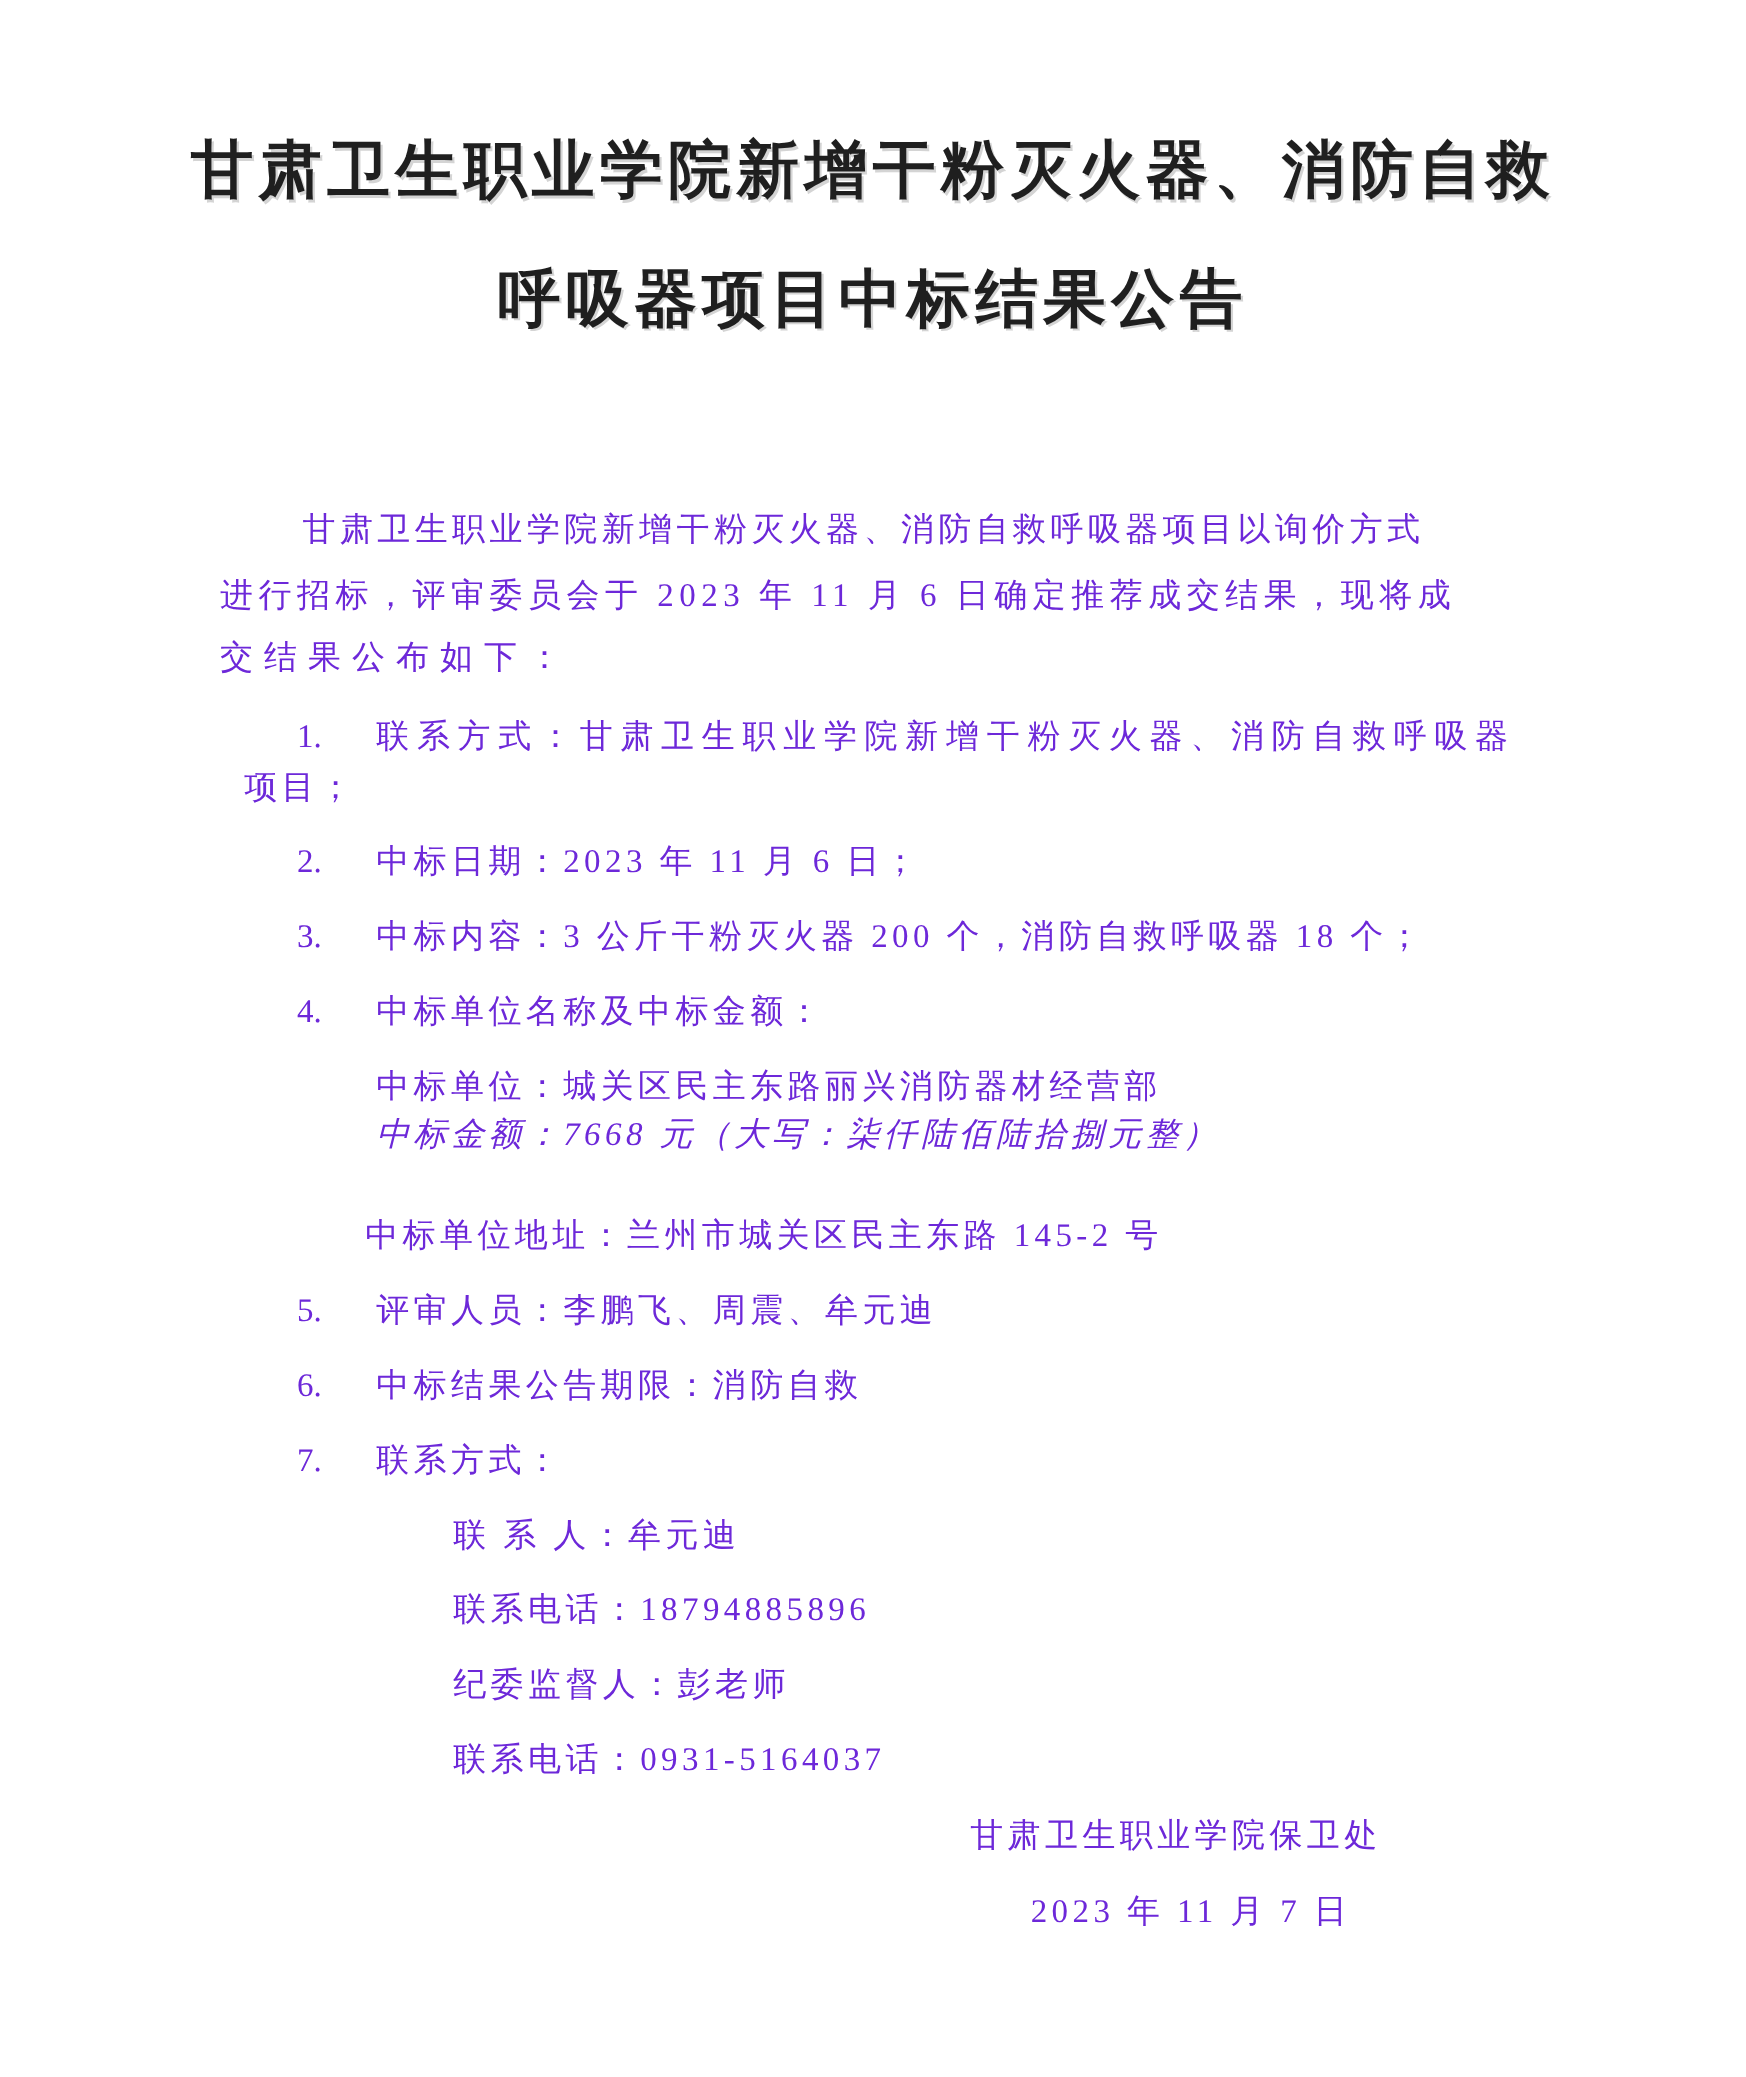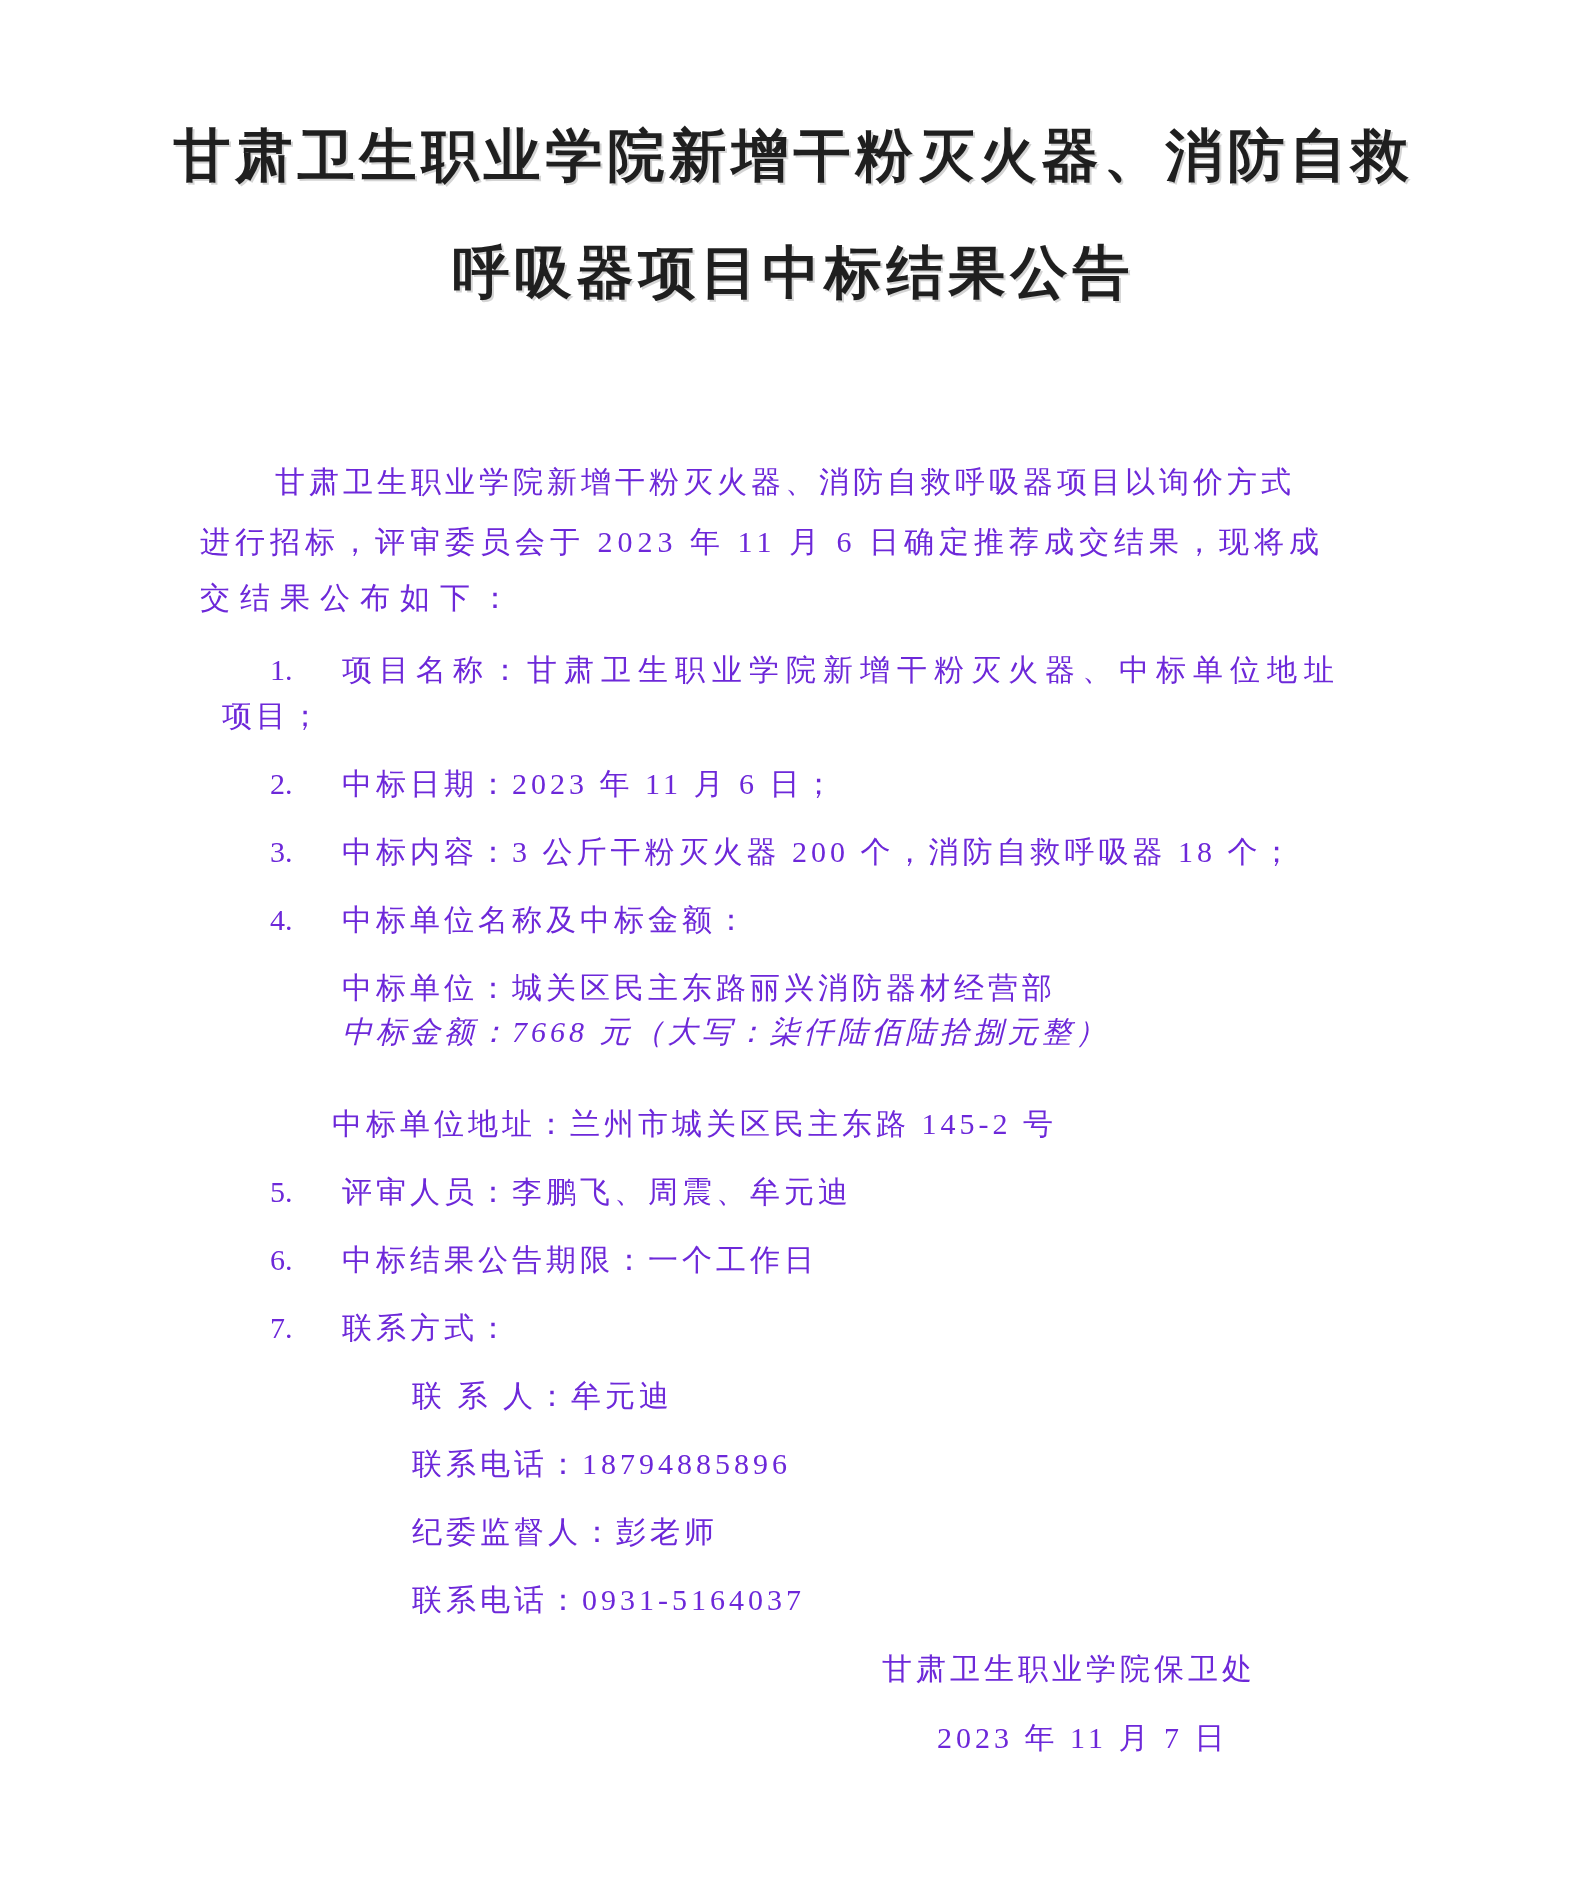--- a/index.html
+++ b/index.html
@@ -47,21 +47,21 @@
 <div class="page">
 
   <div class="title-line" style="top:116px;">甘肃卫生职业学院新增干粉灭火器、消防自救</div>
   <div class="title-line" style="top:233px;">呼吸器项目中标结果公告</div>
 
   <div class="line" style="top:458px; left:275px;">甘肃卫生职业学院新增干粉灭火器、消防自救呼吸器项目以询价方式</div>
   <div class="line ls5" style="top:518px; left:200px;">进行招标，评审委员会于 2023 年 11 月 6 日确定推荐成交结果，现将成</div>
   <div class="line ls10" style="top:574px; left:200px;">交结果公布如下：</div>
 
   <div class="line" style="top:646px; left:270px;">
-    <span class="num">1.</span><span class="ls7">项目名称：甘肃卫生职业学院新增干粉灭火器、中标单位地址</span>
+    <span class="num">1.</span><span class="ls7">联系方式：甘肃卫生职业学院新增干粉灭火器、消防自救呼吸器</span>
   </div>
   <div class="line" style="top:692px; left:222px;">项目；</div>
 
   <div class="line" style="top:760px; left:270px;">
     <span class="num">2.</span><span>中标日期：2023 年 11 月 6 日；</span>
   </div>
 
   <div class="line" style="top:828px; left:270px;">
     <span class="num">3.</span><span>中标内容：3 公斤干粉灭火器 200 个，消防自救呼吸器 18 个；</span>
   </div>
@@ -72,21 +72,21 @@
 
   <div class="line" style="top:964px; left:342px;">中标单位：城关区民主东路丽兴消防器材经营部</div>
   <div class="line" style="top:1008px; left:342px;font-style:italic;">中标金额：7668 元（大写：柒仟陆佰陆拾捌元整）</div>
   <div class="line" style="top:1100px; left:332px;">中标单位地址：兰州市城关区民主东路 145-2 号</div>
 
   <div class="line" style="top:1168px; left:270px;">
     <span class="num">5.</span><span>评审人员：李鹏飞、周震、牟元迪</span>
   </div>
 
   <div class="line" style="top:1236px; left:270px;">
-    <span class="num">6.</span><span>中标结果公告期限：一个工作日</span>
+    <span class="num">6.</span><span>中标结果公告期限：消防自救</span>
   </div>
 
   <div class="line" style="top:1304px; left:270px;">
     <span class="num">7.</span><span>联系方式：</span>
   </div>
 
   <div class="line" style="top:1372px; left:412px;">联 系 人：牟元迪</div>
   <div class="line" style="top:1440px; left:412px;">联系电话：18794885896</div>
   <div class="line" style="top:1508px; left:412px;">纪委监督人：彭老师</div>
   <div class="line" style="top:1576px; left:412px;">联系电话：0931-5164037</div>

